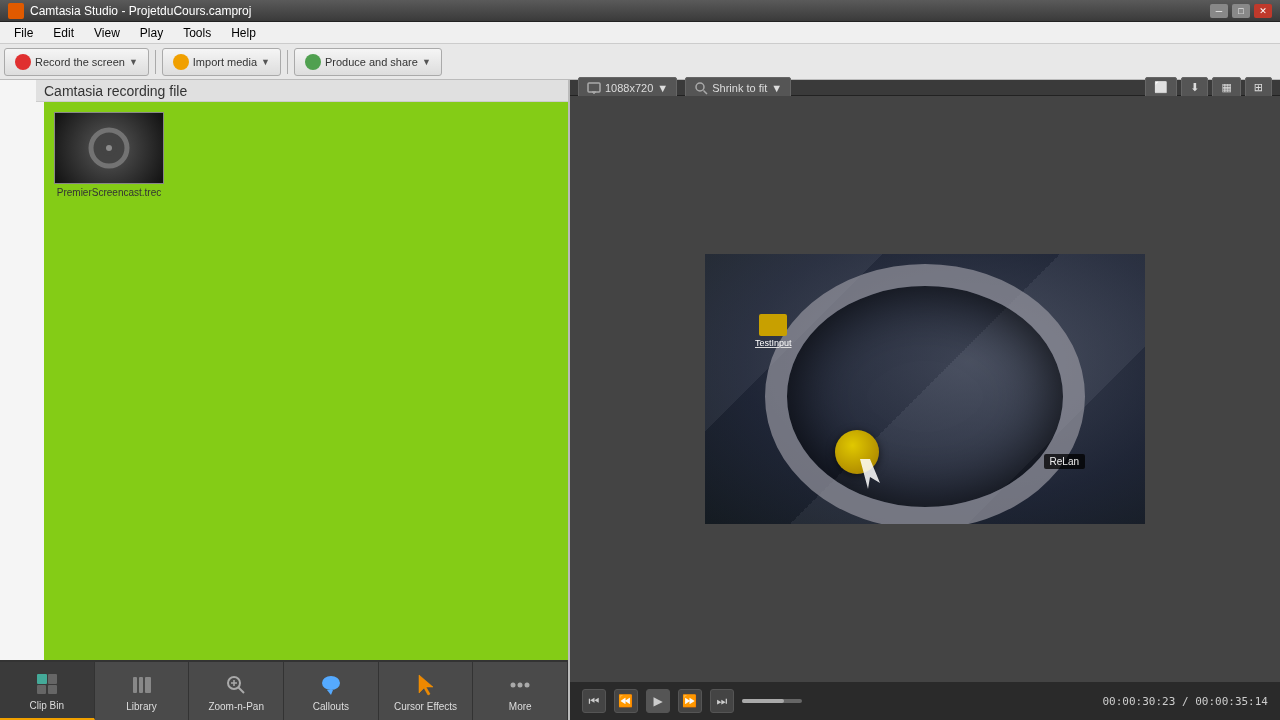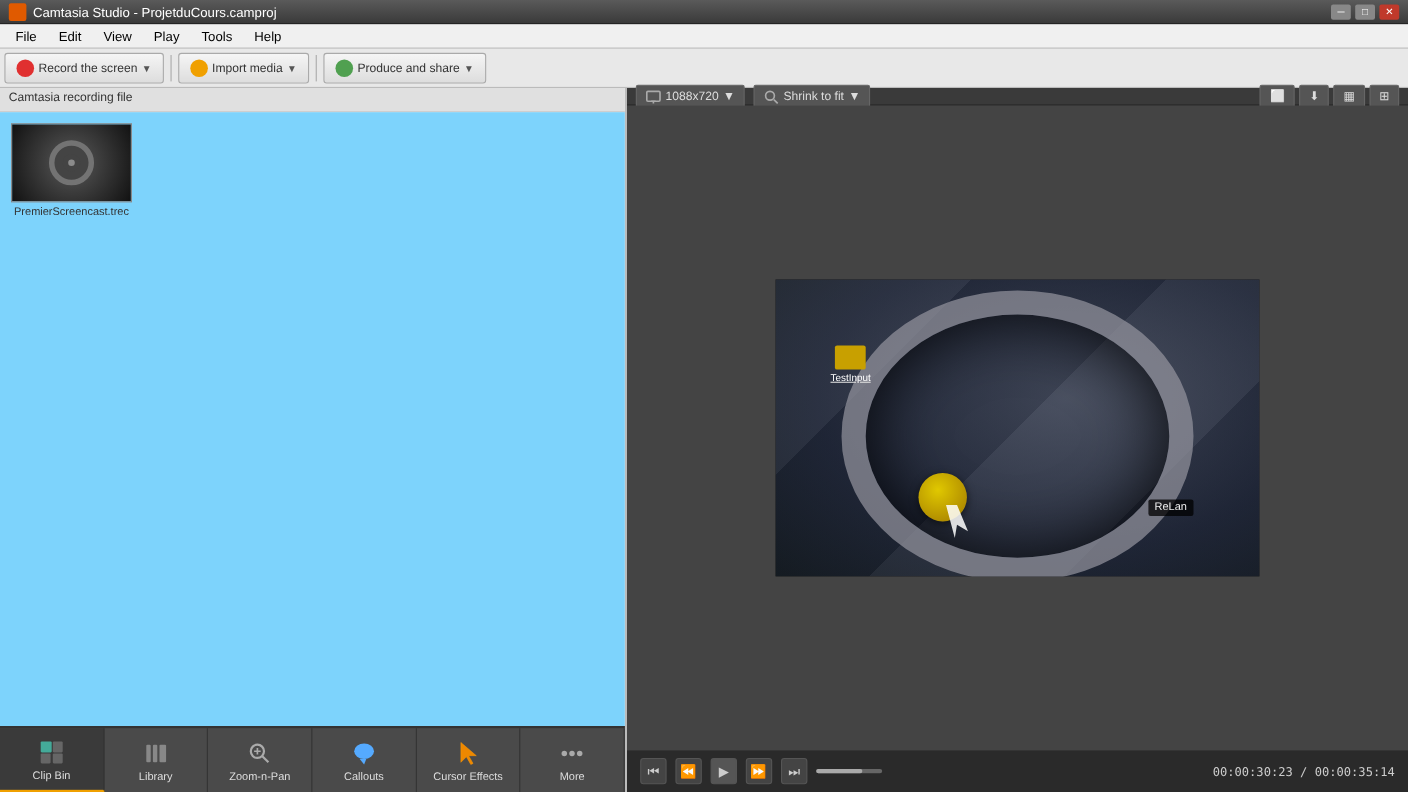--- a/index.html
+++ b/index.html
@@ -48,25 +48,25 @@
       display: flex; width: 100%; height: calc(720px - 22px - 22px - 36px);
     }
 
     
     #left-panel {
       width: 570px; min-width: 570px; background: #f5f5f5; border-right: 2px solid #bbb;
       display: flex; flex-direction: column;
     }
     #clip-bin-header {
       height: 22px; background: #e0e0e0; border-bottom: 1px solid #ccc;
-      padding: 3px 8px; color: #333; font-size: 11px;
+      padding: 3px 8px; color: #333; font-size: 14px; margin-left: 36px;
     }
     #clip-bin-content {
       flex: 1; padding: 10px; display: flex; flex-wrap: wrap; gap: 8px; align-content: flex-start;
-      background: #7dd3fc; overflow: auto;
+      background: #84cc16; overflow: auto; margin-left: 44px;
     }
     .media-item { width: 110px; text-align: center; cursor: pointer; }
     .media-thumb {
       width: 110px; height: 72px; background: #222; border: 1px solid #888;
       display: flex; align-items: center; justify-content: center; overflow: hidden; position: relative;
     }
     .media-thumb-inner {
       width: 100%; height: 100%; background: radial-gradient(circle, #444 30%, #111 100%);
       display: flex; align-items: center; justify-content: center;
     }

